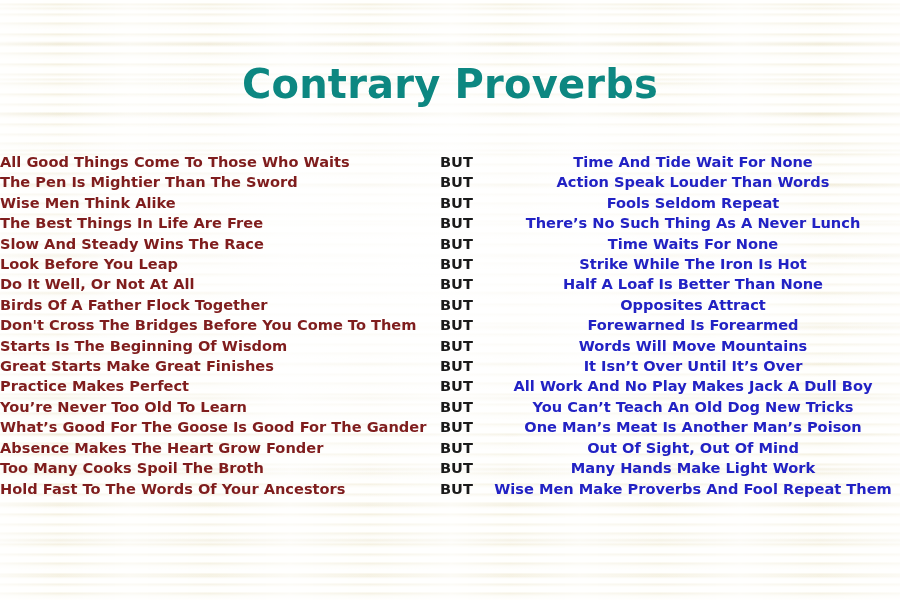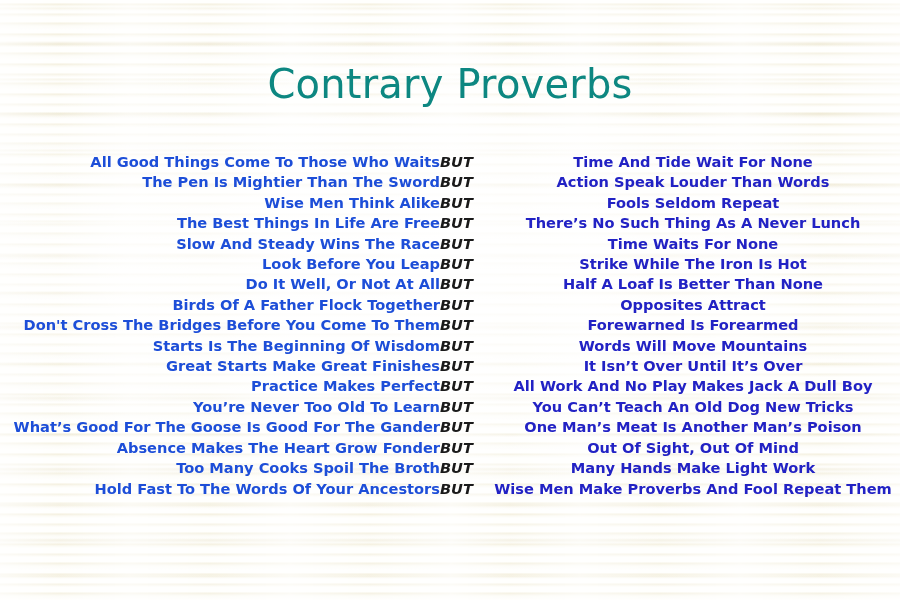--- a/index.html
+++ b/index.html
@@ -86,21 +86,21 @@
   }
 
   
   #title {
     position: absolute;
     top: 62px;
     left: 0;
     width: 900px;
     text-align: center;
     font-size: 40px;
-    font-weight: normal;
+    font-weight: bold;
     color: #0d8781;
     letter-spacing: 0.2px;
     line-height: 1.1;
     z-index: 3;
   }
 
   
   #proverbs {
     position: absolute;
     top: 152px;
@@ -112,31 +112,30 @@
   #proverbs tr { height: 20.4px; }
   #proverbs td {
     padding: 0;
     font-size: 14.6px;
     font-weight: bold;
     line-height: 20.4px;
     white-space: nowrap;
     vertical-align: middle;
   }
   td.left-cell {
-    text-align: right;
-    color: #1d4ed8;
+    text-align: left;
+    color: #7f1d1d;
     width: 440px;
     padding-right: 0;
   }
   td.but-cell {
     text-align: left;
     color: #1a1a1a;
     width: 46px;
     padding-left: 10px;
-    font-style: italic;
   }
   td.right-cell {
     text-align: center;
     color: #2222c4;
   }
 </style>
 </head>
 <body>
 
 <div id="slide">

